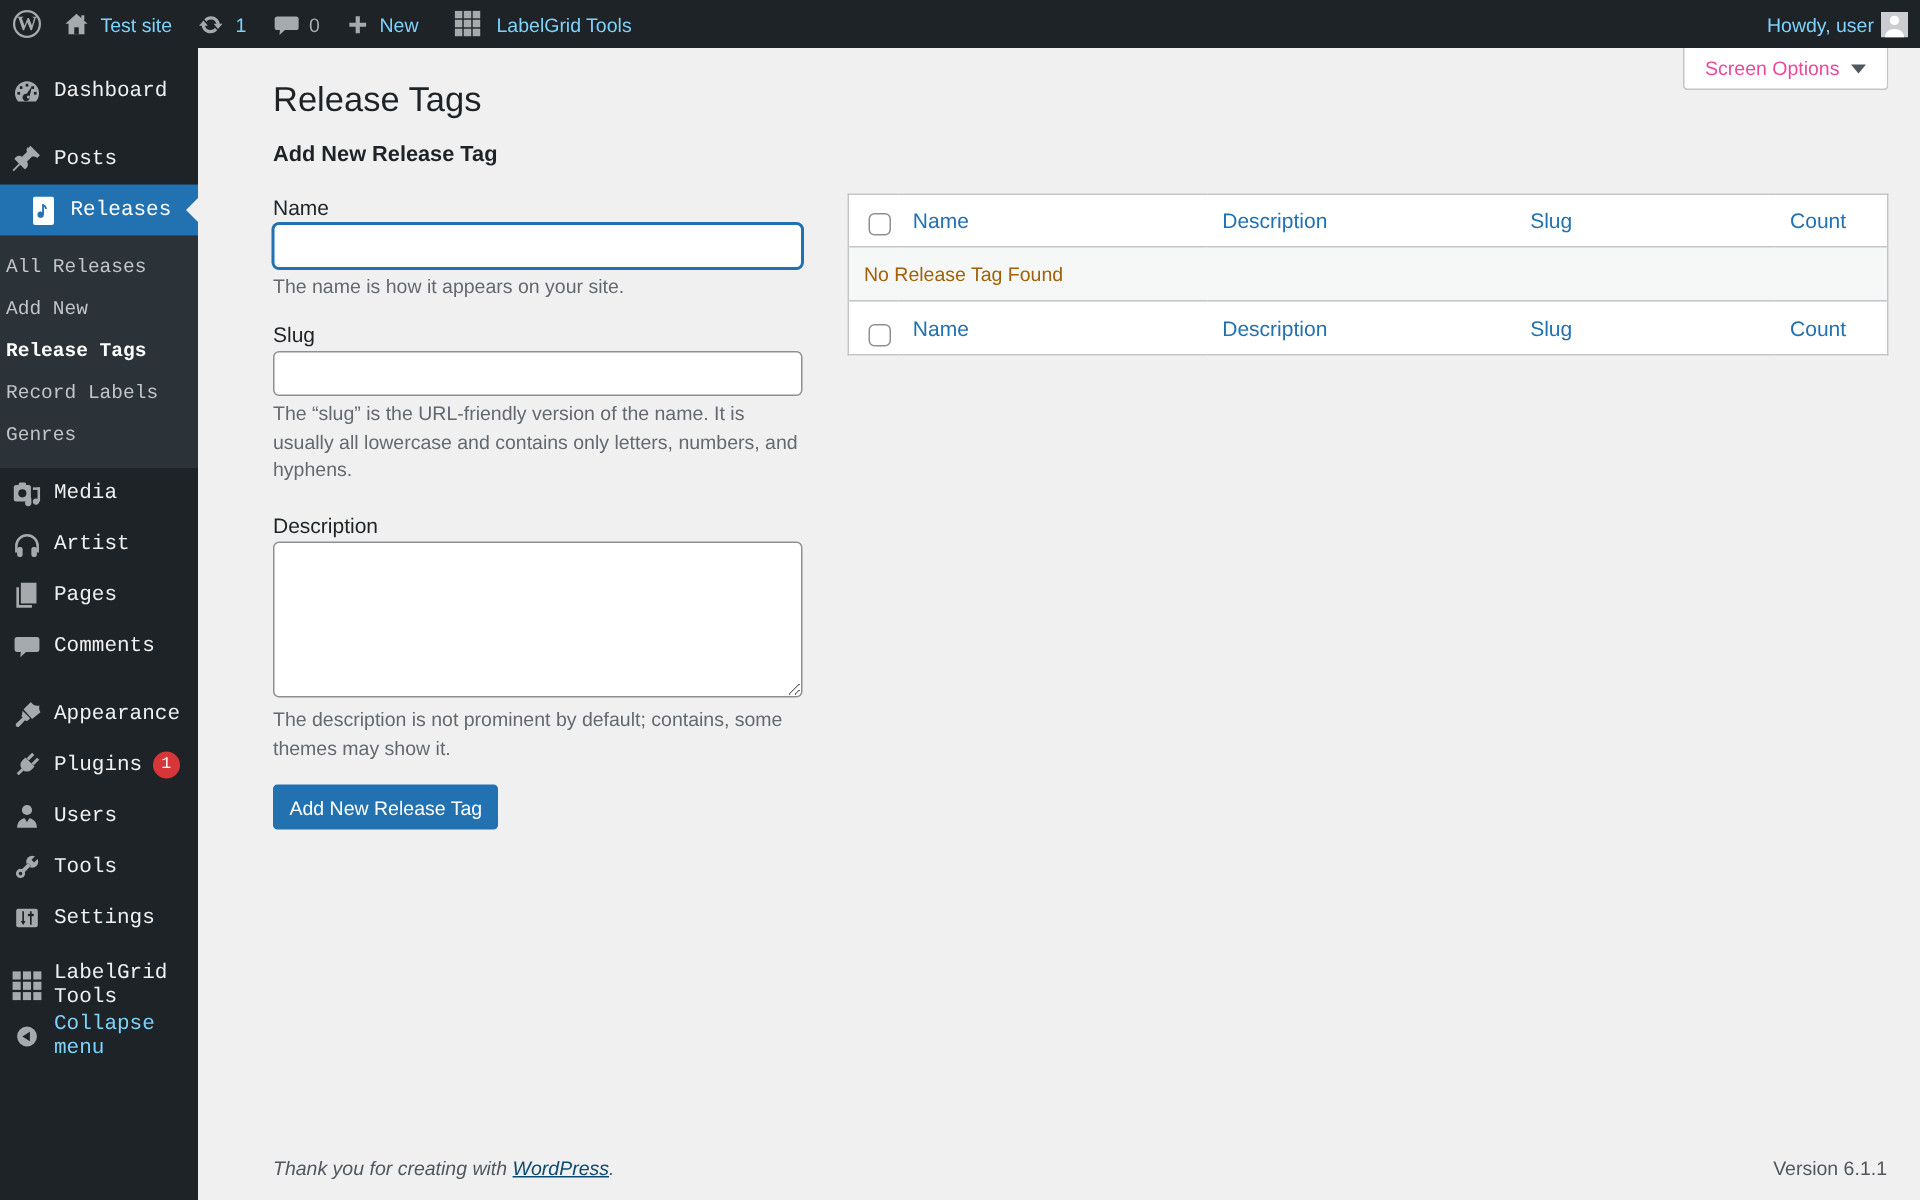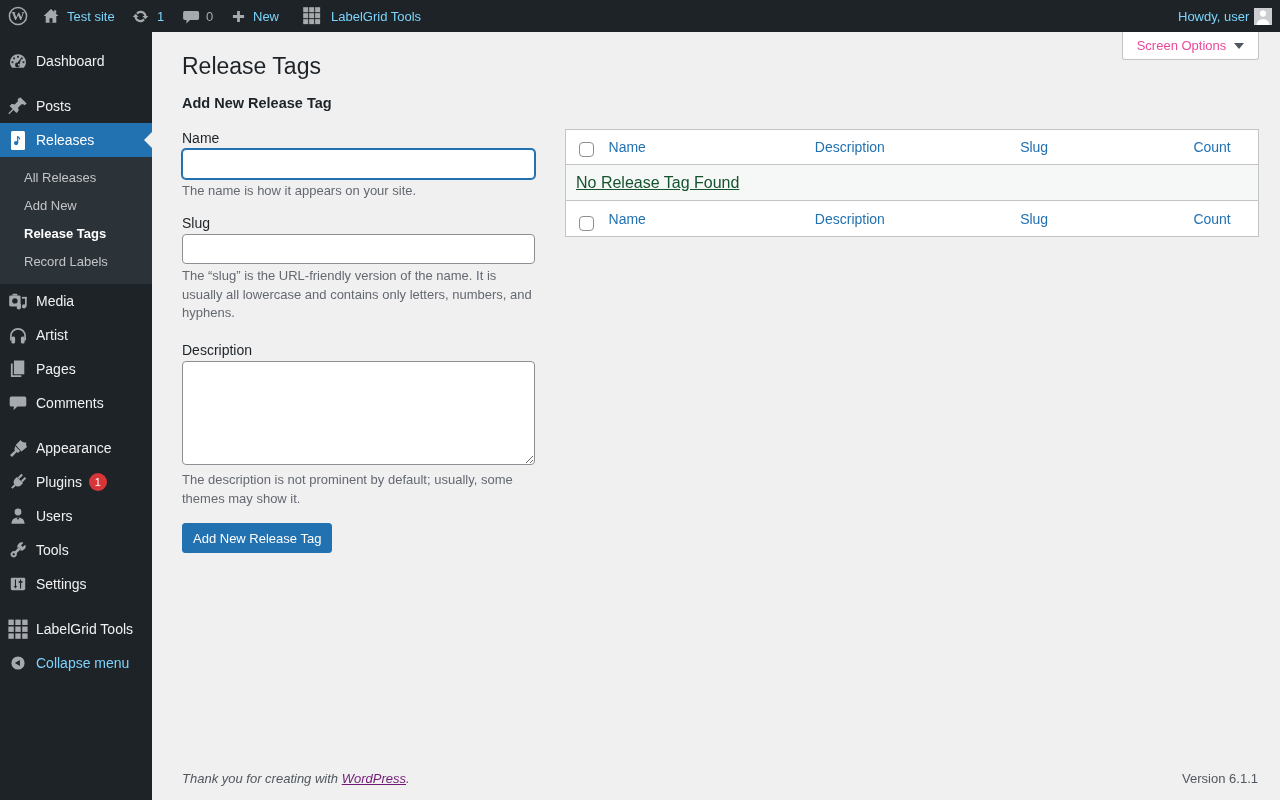--- a/index.html
+++ b/index.html
@@ -7,29 +7,29 @@
 body { -webkit-font-smoothing:antialiased; transform:translateZ(0); font-family:"Liberation Sans", sans-serif; font-size:13px; background:#f0f0f1; position:relative; }
 
 
 #adminbar { will-change:transform; position:absolute; left:0; top:0; width:1280px; height:32px; background:#1d2327; color:#f0f0f1; }
 #adminbar .it { position:absolute; top:0; height:32px; display:flex; align-items:center; }
 #adminbar svg { display:block; }
 .ab-txt { font-size:13px; color:#7dd3fc; }
 .ab-dim { color:#a7aaad; }
 
 
-#adminmenu { will-change:transform; position:absolute; left:0; top:32px; width:152px; height:768px; background:#1d2327; }
+#adminmenu { will-change:transform; position:absolute; left:0; top:32px; width:132px; height:768px; background:#1d2327;font-family:Liberation Mono, monospace; }
 #adminmenu .menu { padding-top:12px; }
 .mi { height:34px; display:flex; align-items:center; color:#f0f0f1; font-size:14px; position:relative; }
 .mi .ico { width:36px; height:34px; display:flex; align-items:center; justify-content:center; flex:0 0 36px; }
-.mi.cur { background:#2271b1; color:#fff; }
+.mi.cur { background:#2271b1; color:#fff;padding-left:11px; }
 .mi.cur:after { content:""; position:absolute; right:0; top:50%; margin-top:-8px; border:8px solid transparent; border-right-color:#f0f0f1; }
 .msep { height:11px; }
 .submenu { background:#2c3338; padding:7px 0 8px; }
-.submenu a { display:block; height:28px; line-height:28px; padding-left:24px; color:#c3c4c7; font-size:13px; text-decoration:none; }
+.submenu a { display:block; height:28px; line-height:28px; padding-left:4px; color:#c3c4c7; font-size:13px; text-decoration:none; }
 .submenu a.cursub { color:#fff; font-weight:bold; }
 .badge { display:inline-block; margin-left:7px; background:#d63638; color:#fff; border-radius:50%; width:18px; height:18px; line-height:18px; text-align:center; font-size:11px; }
 
 
 #screen-options { position:absolute; left:1122px; top:32px; width:137px; height:28px; background:#fff; border:1px solid #c3c4c7; border-top:none; border-radius:0 0 3px 3px; color:#ec4899; font-size:13px; display:flex; align-items:center; justify-content:center; }
 #screen-options .tri { width:0; height:0; border-left:5px solid transparent; border-right:5px solid transparent; border-top:6px solid #50575e; margin-left:8px; }
 
 h1.pagetitle { position:absolute; left:182px; top:51.5px; font-size:23px; font-weight:400; color:#1d2327; line-height:1.3; }
 h2.addnew { position:absolute; left:182px; top:95px; font-size:14.5px; font-weight:bold; color:#1d2327; }
 
@@ -42,29 +42,29 @@
 #f-name { top:129.5px; }
 #f-slug { top:215px; }
 #f-desc { top:342px; }
 #submitbtn { position:absolute; left:182px; top:523px; height:30px; background:#2271b1; border:1px solid #2271b1; border-radius:3px; color:#fff; font-size:13px; font-family:"Liberation Sans",sans-serif; padding:0 10px; }
 
 
 #tagtable { position:absolute; left:565px; top:129px; width:694px; border-collapse:collapse; background:#fff; border:1px solid #c3c4c7; table-layout:fixed; }
 #tagtable th, #tagtable td { text-align:left; font-weight:normal; padding:0 10px; }
 #tagtable thead th { height:35px; border-bottom:1px solid #c3c4c7; }
 #tagtable tfoot th { height:36px; border-top:1px solid #c3c4c7; }
-#tagtable .noitems td { height:36px; background:#f6f7f7; color:#14532d; font-size:16px;text-decoration:underline; }
+#tagtable .noitems td { height:36px; background:#f6f7f7; color:#a16207; font-size:13px; }
 #tagtable a.sort { color:#2271b1; text-decoration:none; font-size:14px; }
 .cbx { width:15px; height:15px; border:1px solid #8c8f94; border-radius:4px; background:#fff; display:inline-block; vertical-align:middle; position:relative; top:2px; }
 #tagtable tfoot .cbx { top:4px; }
 #tagtable .check-col { padding:0 0 0 13px; }
 
 
 #footer-thankyou { position:absolute; left:182px; top:771px; font-size:13px; font-style:italic; color:#50575e; }
-#footer-thankyou a { color:#701a75; text-decoration:underline; }
+#footer-thankyou a { color:#0c4a6e; text-decoration:underline; }
 #footer-version { position:absolute; right:22px; top:771px; font-size:13px; color:#50575e; }
 </style>
 </head>
 <body>
 
 <div id="adminmenu">
   <div class="menu">
     <div class="mi"><span class="ico">
           <svg width="20" height="20" viewBox="0 0 20 20">
             <path fill="#a7aaad" d="M10 3.2a8 8 0 0 0-8 8c0 2.1.8 4 2.1 5.5h11.8a8.2 8.2 0 0 0 2.1-5.5 8 8 0 0 0-8-8z"></path>
@@ -93,20 +93,21 @@
               <rect x="6.1" y="5.2" width="1.2" height="6.9"></rect>
               <path d="M6.1 5.2c1.8.2 3 1.2 3.2 3l-1.1.3c-.2-1.3-.9-2-2.1-2.2z"></path>
             </g>
           </svg>
         </span>Releases</div>
     <div class="submenu">
       <a>All Releases</a>
       <a>Add New</a>
       <a class="cursub">Release Tags</a>
       <a>Record Labels</a>
+      <a>Genres</a>
     </div>
     <div class="mi"><span class="ico">
           <svg width="20" height="20" viewBox="0 0 20 20">
             <g fill="#a7aaad">
               <path d="M4.4 4.6v-.9a1 1 0 0 1 1-1h3a1 1 0 0 1 1 1v.9z"></path>
               <rect x="1.2" y="4.4" width="11.4" height="11" rx="1.4"></rect>
               <rect x="13.9" y="5.9" width="4.8" height="1.7"></rect>
               <rect x="17" y="5.9" width="1.7" height="9.5"></rect>
               <circle cx="16" cy="15.4" r="2.1"></circle>
               <circle cx="10.8" cy="16.4" r="2.1"></circle>
@@ -287,21 +288,21 @@
 
 <div class="ff" id="f-slug">
   <label>Slug</label>
   <input type="text" style="">
   <p class="desc">The “slug” is the URL-friendly version of the name. It is usually all lowercase and contains only letters, numbers, and hyphens.</p>
 </div>
 
 <div class="ff" id="f-desc">
   <label>Description</label>
   <textarea style=""></textarea>
-  <p class="desc">The description is not prominent by default; usually, some themes may show it.</p>
+  <p class="desc">The description is not prominent by default; contains, some themes may show it.</p>
 </div>
 
 <button id="submitbtn">Add New Release Tag</button>
 
 <table id="tagtable">
   <colgroup>
       <col style="width:33px">
       <col style="width:206px">
       <col style="width:205px">
       <col style="width:173px">

